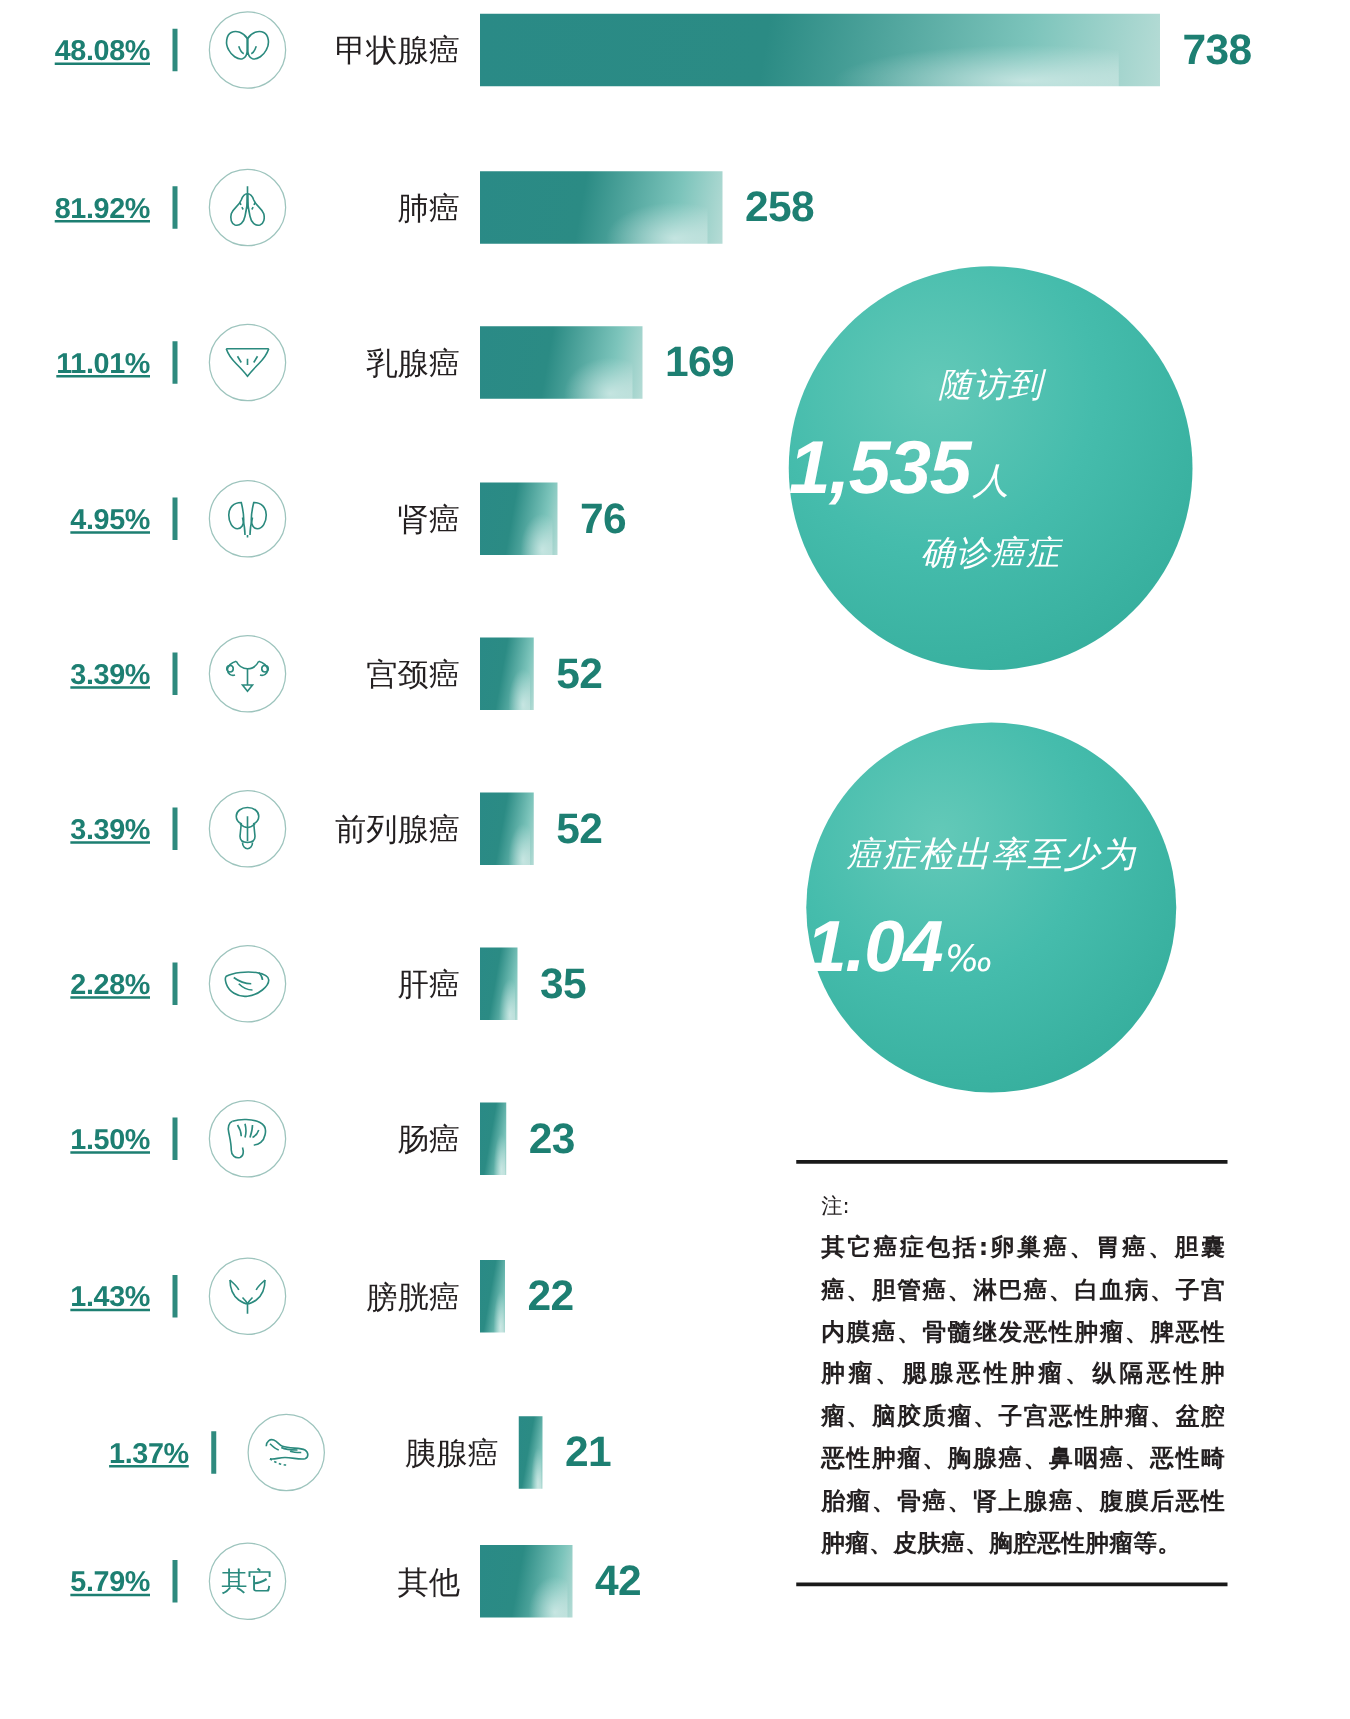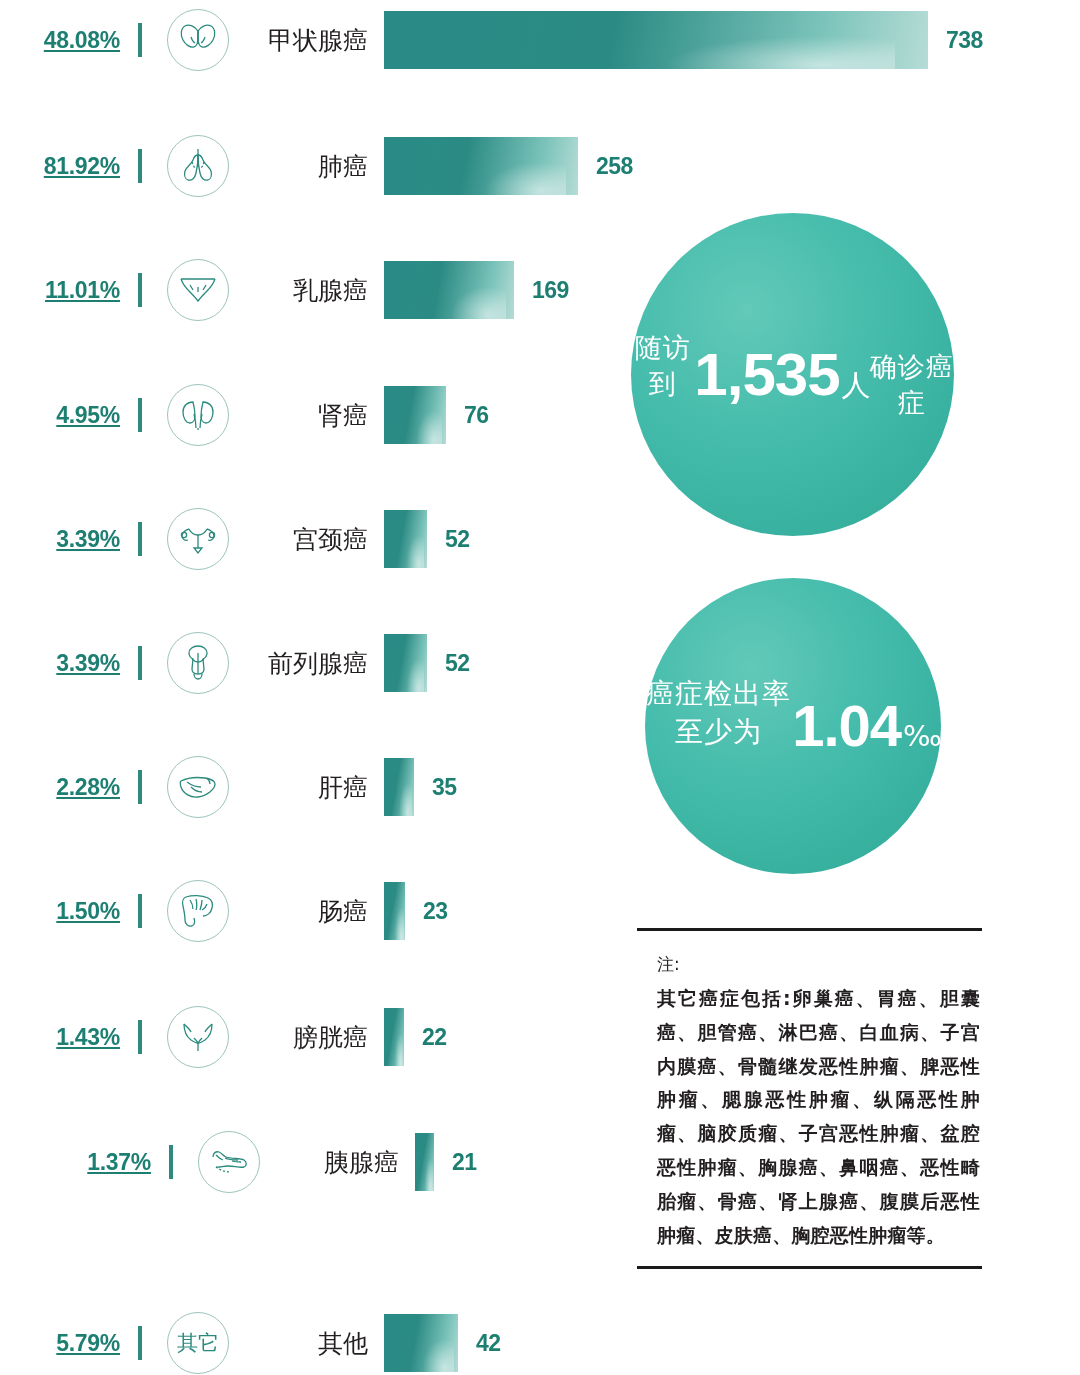--- a/index.html
+++ b/index.html
@@ -84,39 +84,39 @@
   }
   .bar::after{
     content:"";
     position:absolute;
     right:6%; bottom:-4px;
     width:46%; height:70%;
     background:radial-gradient(ellipse at 70% 80%, rgba(255,255,255,.55), rgba(255,255,255,0) 62%);
     pointer-events:none;
   }
   .val {
-    font-size:23px;
+    font-size:34px;
     font-weight:bold;
     color:#1d7f72;
     margin-left:18px;
     letter-spacing:-0.5px;
     white-space:nowrap;
   }
 
   
   .bubble {
     position:absolute;
     border-radius:50%;
     background:radial-gradient(circle at 36% 30%, #63c9b8 0%, #45bcac 42%, #2fa896 100%);
     color:#ffffff;
     display:flex;
-    flex-direction:row;
-    align-items:center;
+    flex-direction:column;
     justify-content:center;
     text-align:center;
+    font-style:italic;
   }
   #bubble-follow { left:631px; top:213px; width:323px; height:323px; }
   #bubble-rate   { left:645px; top:578px; width:296px; height:296px; }
 
   .b-top {
     font-size:27px;
     font-family:"DejaVu Sans",sans-serif;
     letter-spacing:1px;
     margin-bottom:18px;
   }
@@ -374,21 +374,21 @@
             <path d="M8 20c4 3 9 5 14 5" stroke-dasharray="2 2"></path>
           </svg>
         </div>
       </div>
       <div class="namecell">胰腺癌</div>
       <div class="barcell">
         <div class="bar" style="width: 19px;"></div>
         <div class="val">21</div>
       </div>
     </div>
-    <div class="row" style="top: 1314px; height: 58px;">
+    <div class="row" style="top: 1236px; height: 58px;">
       <div class="pct">5.79%</div>
       <div class="sep">
         <i></i>
       </div>
       <div class="iconwrap">
         <div class="iconcircle">
           <span class="othertxt">其它</span>
         </div>
       </div>
       <div class="namecell">其他</div>

